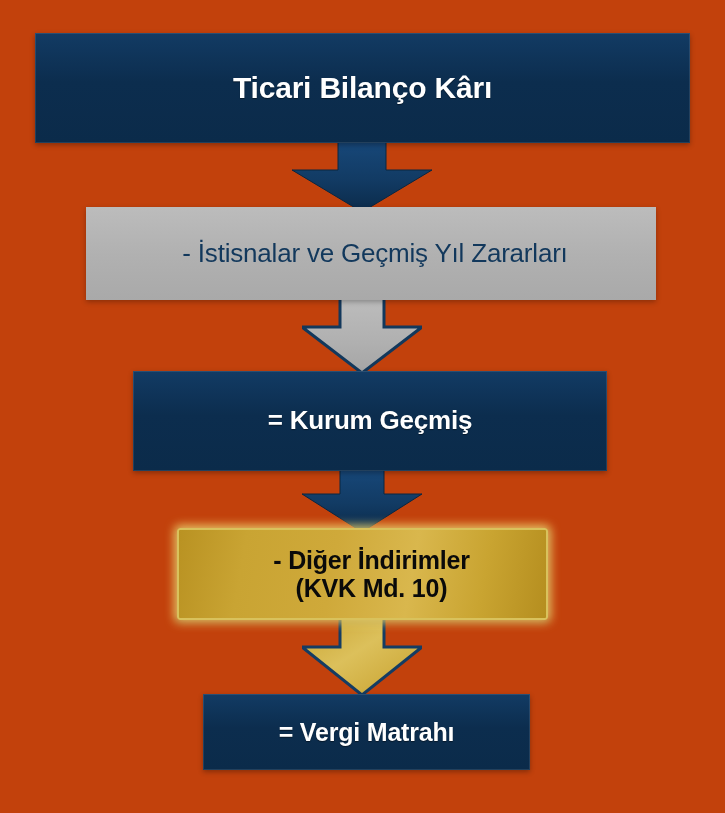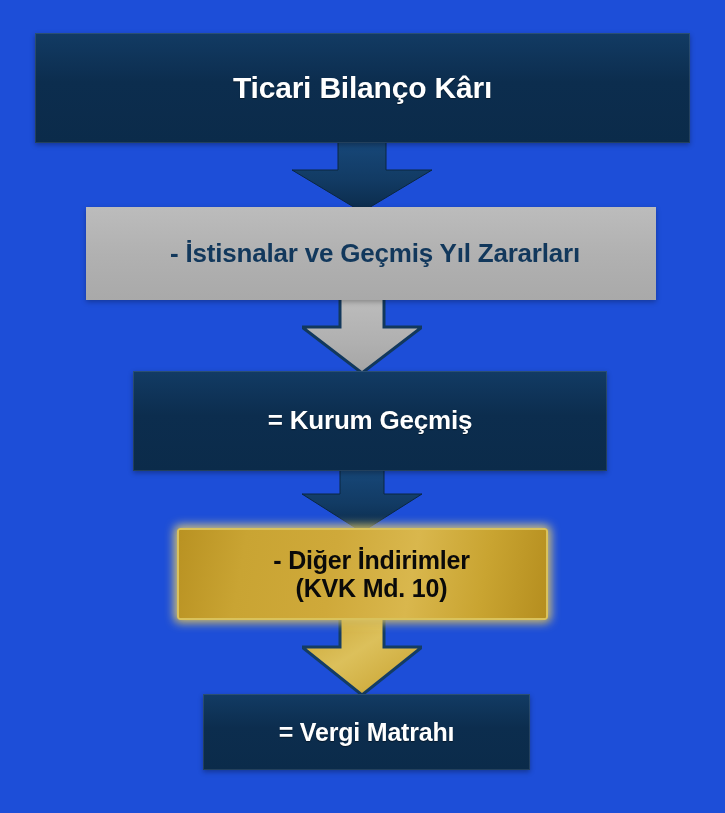--- a/index.html
+++ b/index.html
@@ -12,21 +12,21 @@
     height: 813px;
     position: relative;
     overflow: hidden;
     font-family: "Liberation Sans", sans-serif;
   }
 
   .canvas {
     position: relative;
     width: 725px;
     height: 813px;
-    background: #1d4ed8;
+    background: #c2410c;
   }
 
   
   .node {
     position: absolute;
     display: flex;
     align-items: center;
     justify-content: center;
     text-align: center;
     box-sizing: border-box;
@@ -51,21 +51,21 @@
     text-shadow: 0 1px 1px rgba(0,0,0,0.45);
   }
 
   
   .node.gray {
     background: linear-gradient(180deg, #bcbcbc 0%, #b1b1b1 50%, #a9a9a9 100%);
     color: #12385c;
     box-shadow: 0 2px 5px rgba(0,0,0,0.28);
   }
   .node.gray .node-label {
-    font-weight: bold;
+    font-weight: normal;
     margin-left: 8px;
   }
 
   
   .node.gold {
     background: linear-gradient(100deg,
         #b99222 0%,
         #c9a433 18%,
         #cfa93a 42%,
         #d9b74d 63%,

